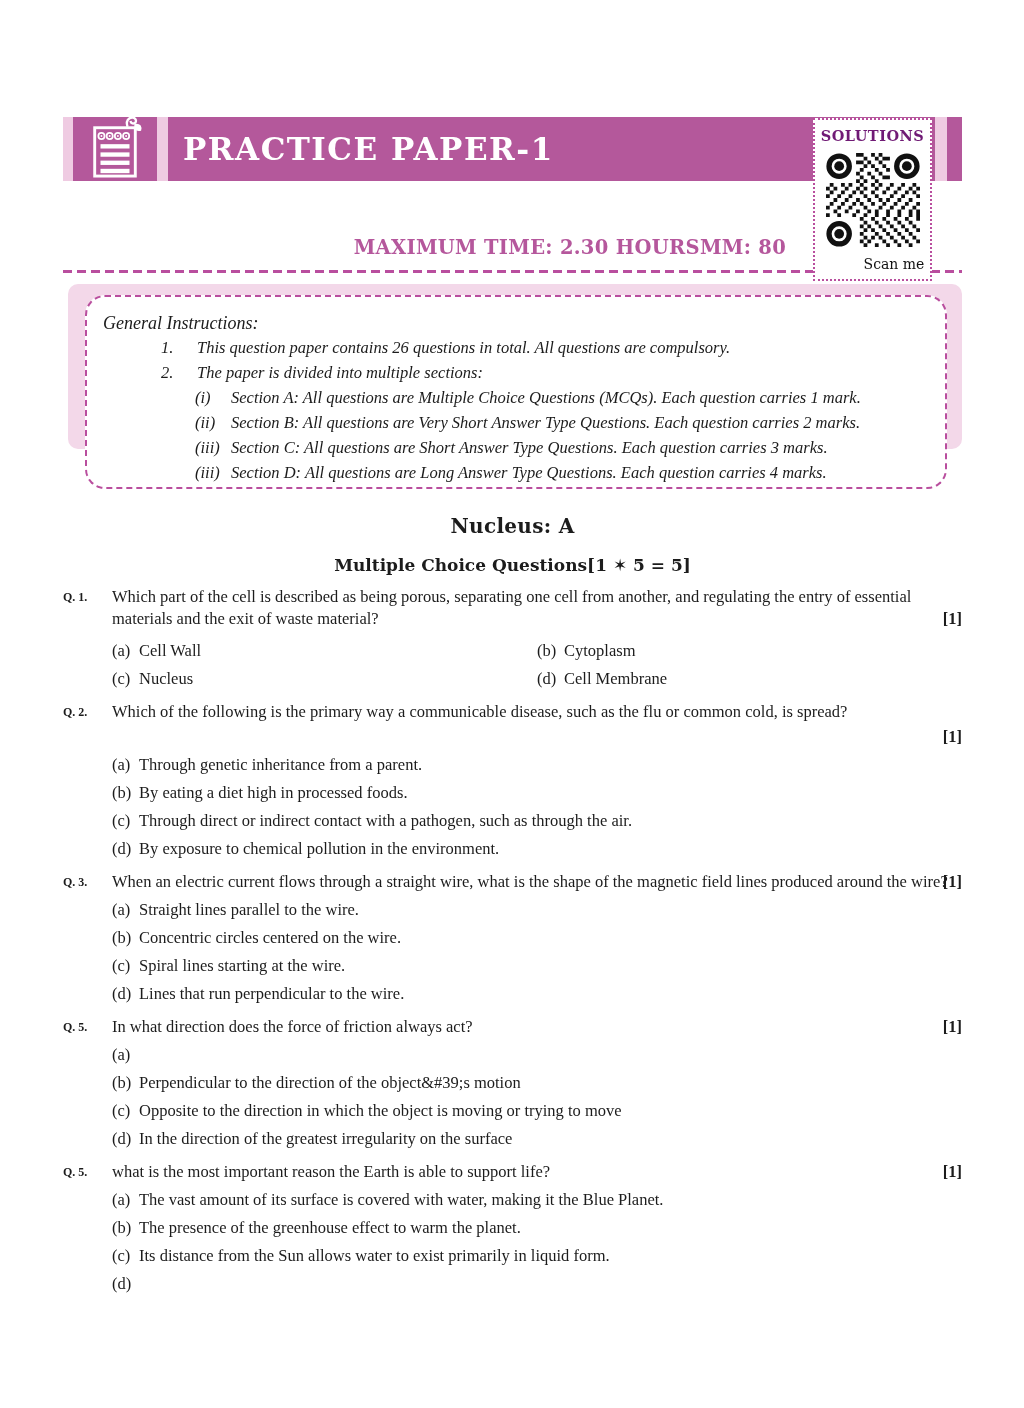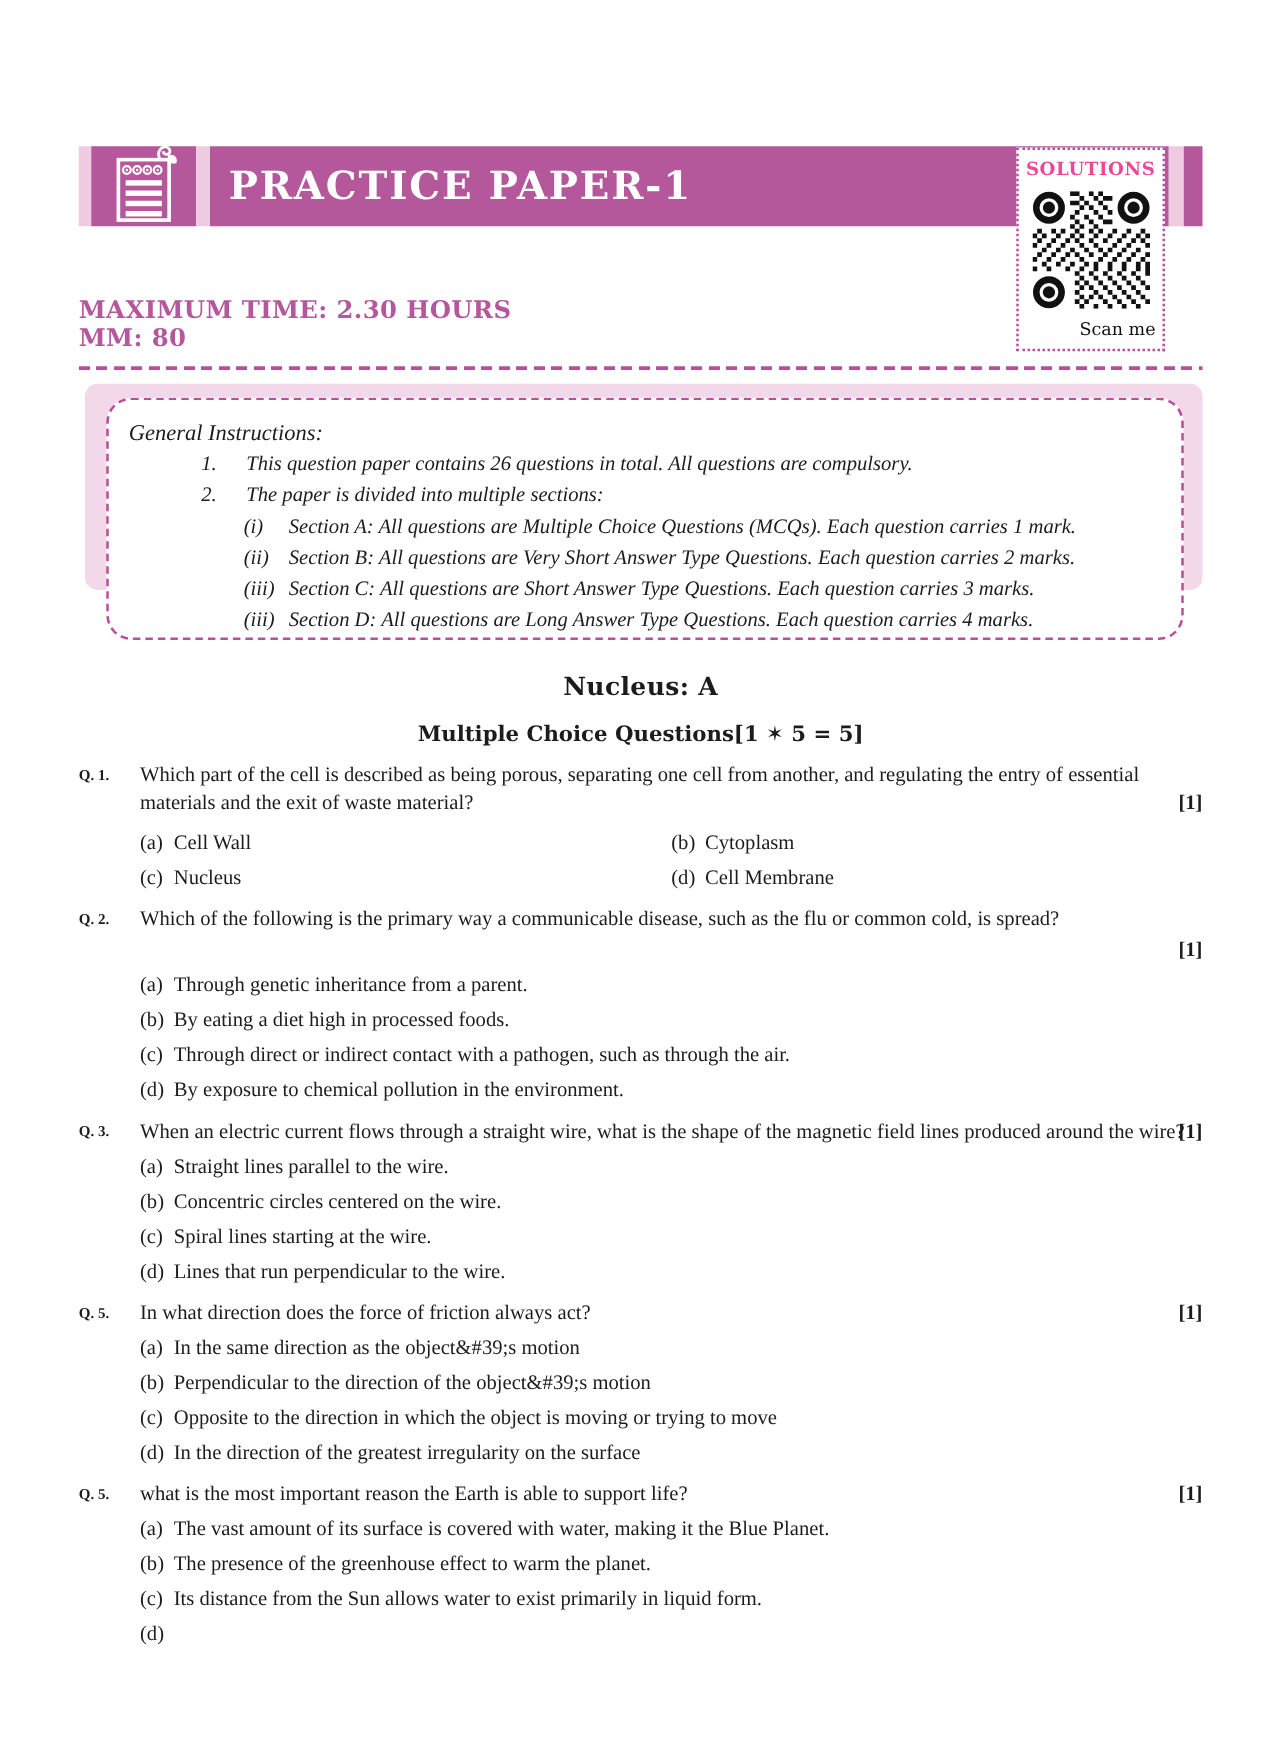--- a/index.html
+++ b/index.html
@@ -26,27 +26,27 @@
   .stripe.s3{width:12px;}
   .icon-block{width:84px;background:var(--accent);display:flex;align-items:center;justify-content:center;}
   .banner-main{flex:1;background:var(--accent);display:flex;align-items:center;padding-left:15px;}
   .end-cap{width:15px;background:var(--accent);}
   .banner-title{color:#fff;font-size:31px;letter-spacing:1.5px;}
 
   
   .qr-box{position:absolute;top:118px;right:92px;width:119px;height:163px;background:#fff;
           border:2px dotted var(--border-magenta);display:flex;flex-direction:column;
           align-items:center;justify-content:space-between;padding:7px 4px;z-index:3;}
-  .qr-title{font-size:14.5px;letter-spacing:.5px;color:#ec4899;}
+  .qr-title{font-size:14.5px;letter-spacing:.5px;color:#701a75;}
   .qr-svg{width:94px;height:94px;}
   .qr-caption{font-size:14px;color:#111;font-family:"DejaVu Serif","DejaVu Sans",serif;margin-left:43px;}
 
   
   .time-row{margin-top:55px;display:flex;justify-content:flex-end;align-items:baseline;
-            padding-right:176px;color:#b5579c;font-size:19.5px;letter-spacing:.3px;flex-direction:column;}
+            padding-right:176px;color:#b5579c;font-size:19.5px;letter-spacing:.3px;}
   .dashed-sep{margin-top:11px;height:3px;width:899px;
       background:repeating-linear-gradient(90deg,var(--border-magenta) 0 9px,transparent 9px 14px);}
 
   
   .instructions-wrap{position:relative;margin-top:22px;width:899px;height:194px;}
   .underlay{position:absolute;left:5px;right:0;top:-11px;height:165px;background:var(--underlay-pink);
             border-radius:10px;}
   .gi-box{position:absolute;left:22px;right:15px;top:0;height:194px;background:#fff;
           border:2.5px dashed var(--border-magenta);border-radius:20px;padding:14px 16px 0 16px;}
   .gi-title{font-style:italic;font-size:18px;line-height:24px;}
@@ -256,21 +256,20 @@
       <div class="q-head">
         <span class="q-num">Q. 5.</span>
         <div class="q-body">
           <span class="q-text">In what direction does the force of friction always act?</span>
           <span class="q-marks">[1]</span>
         </div>
       </div>
       <div class="opts">
         <div class="opt">
             <span class="opt-label">(a)</span>
-            <span>In the same direction as the object&amp;#39;s motion</span>
           </div>
         <div class="opt">
             <span class="opt-label">(b)</span>
             <span>Perpendicular to the direction of the object&amp;#39;s motion</span>
           </div>
         <div class="opt">
             <span class="opt-label">(c)</span>
             <span>Opposite to the direction in which the object is moving or trying to move</span>
           </div>
         <div class="opt">

